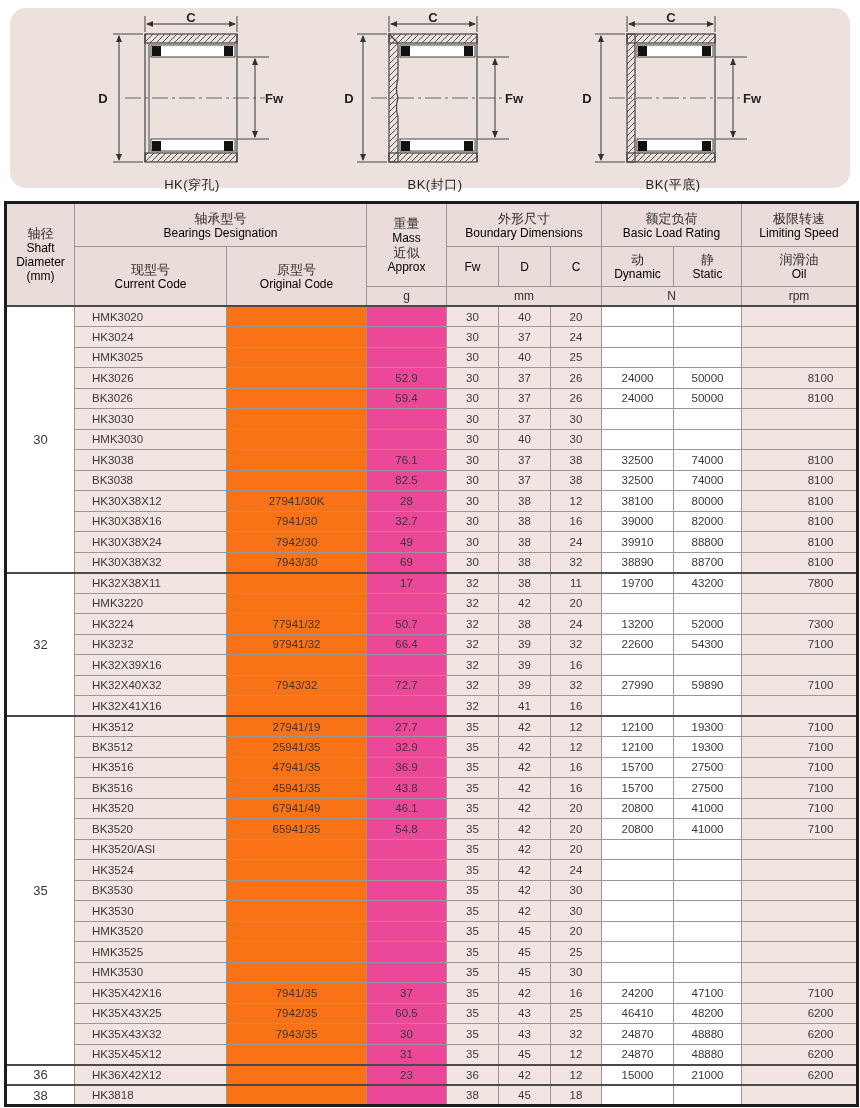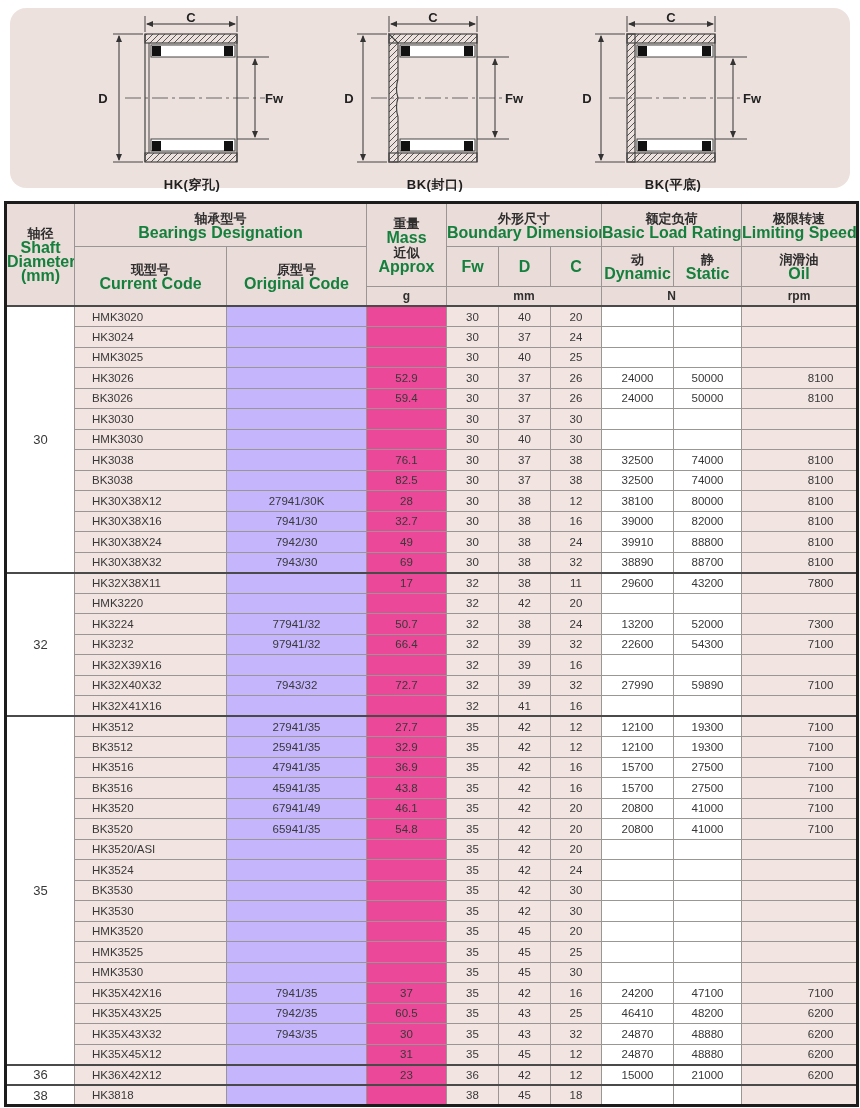--- a/index.html
+++ b/index.html
@@ -7,42 +7,42 @@
   .page { width:860px; height:1108px; background:#fff; overflow:hidden; }
 
   
   .diagram-panel{
     margin:8px 10px 0 10px; height:180px; background:#ece1dd;
     border-radius:16px; display:flex; justify-content:center; align-items:flex-start;
     gap:58px; padding-top:4px;
   }
   .fig { display:flex; flex-direction:column; align-items:center; }
   .fig svg { display:block; }
-  .fig-caption { font-size:13px; font-weight:bold; color:#1f1f1f; margin-top:-4px; letter-spacing:0.5px; }
+  .fig-caption { font-size:13px; font-weight:normal; color:#1f1f1f; margin-top:-4px; letter-spacing:0.5px; }
   .dim-text { font-size:13px; font-weight:bold; fill:#222; font-family:"Liberation Sans",sans-serif; }
 
   
   table.spec {
     margin:13px 4px 0 4px; width:852px; border-collapse:collapse; table-layout:fixed;
     border:3px solid #1c1c1c;
   }
   .spec th, .spec td { border:1px solid #9a9694; overflow:hidden; white-space:nowrap; }
-  .spec thead th { background:#eadcd8; font-weight:bold; text-align:center; vertical-align:middle; padding:1px 0; }
+  .spec thead th { background:#eadcd8; font-weight:normal; text-align:center; vertical-align:middle; padding:1px 0; }
   .h-zh { font-size:13px; line-height:15px; color:#2e2e2e; }
-  .h-en { font-size:16px; line-height:14px; color:#15803d; }
+  .h-en { font-size:12px; line-height:14px; color:#000000; }
   .h-unit { font-size:12px; line-height:16px; color:#2e2e2e; }
   thead tr.units th { height:19px; }
   thead tr.r1 th { height:44px; }
   thead tr.r2 th { height:40px; }
   thead tr:last-child th { border-bottom:2px solid #4a4a4a; }
 
   tbody td { height:20.5px; font-size:11.5px; text-align:center; color:#383838; }
   td.col-shaft   { background:#ffffff; font-size:13px; }
   td.col-current { background:#f2e5e1; text-align:left; padding-left:17px;margin-left:46px; }
-  td.col-original{ background:#c4b5fd; }
+  td.col-original{ background:#f97316; }
   td.col-mass    { background:#ec4899; }
   td.col-fw, td.col-d, td.col-c { background:#f2e5e1; }
   td.col-dynamic, td.col-static { background:#ffffff; }
   td.col-oil     { background:#f2e5e1;padding-left:43px; }
   tr.group-start td { border-top:2px solid #4a4a4a; }
 </style>
 </head>
 <body>
 
 <div class="page">
@@ -422,21 +422,21 @@
           <td class="col-oil">8100</td>
         </tr>
         <tr class="group-start">
           <td class="col-shaft" rowspan="7">32</td>
           <td class="col-current">HK32X38X11</td>
           <td class="col-original"></td>
           <td class="col-mass">17</td>
           <td class="col-fw">32</td>
           <td class="col-d">38</td>
           <td class="col-c">11</td>
-          <td class="col-dynamic">29600</td>
+          <td class="col-dynamic">19700</td>
           <td class="col-static">43200</td>
           <td class="col-oil">7800</td>
         </tr>
         <tr>
           <td class="col-current">HMK3220</td>
           <td class="col-original"></td>
           <td class="col-mass"></td>
           <td class="col-fw">32</td>
           <td class="col-d">42</td>
           <td class="col-c">20</td>
@@ -495,21 +495,21 @@
           <td class="col-fw">32</td>
           <td class="col-d">41</td>
           <td class="col-c">16</td>
           <td class="col-dynamic"></td>
           <td class="col-static"></td>
           <td class="col-oil"></td>
         </tr>
         <tr class="group-start">
           <td class="col-shaft" rowspan="17">35</td>
           <td class="col-current">HK3512</td>
-          <td class="col-original">27941/35</td>
+          <td class="col-original">27941/19</td>
           <td class="col-mass">27.7</td>
           <td class="col-fw">35</td>
           <td class="col-d">42</td>
           <td class="col-c">12</td>
           <td class="col-dynamic">12100</td>
           <td class="col-static">19300</td>
           <td class="col-oil">7100</td>
         </tr>
         <tr>
           <td class="col-current">BK3512</td>

